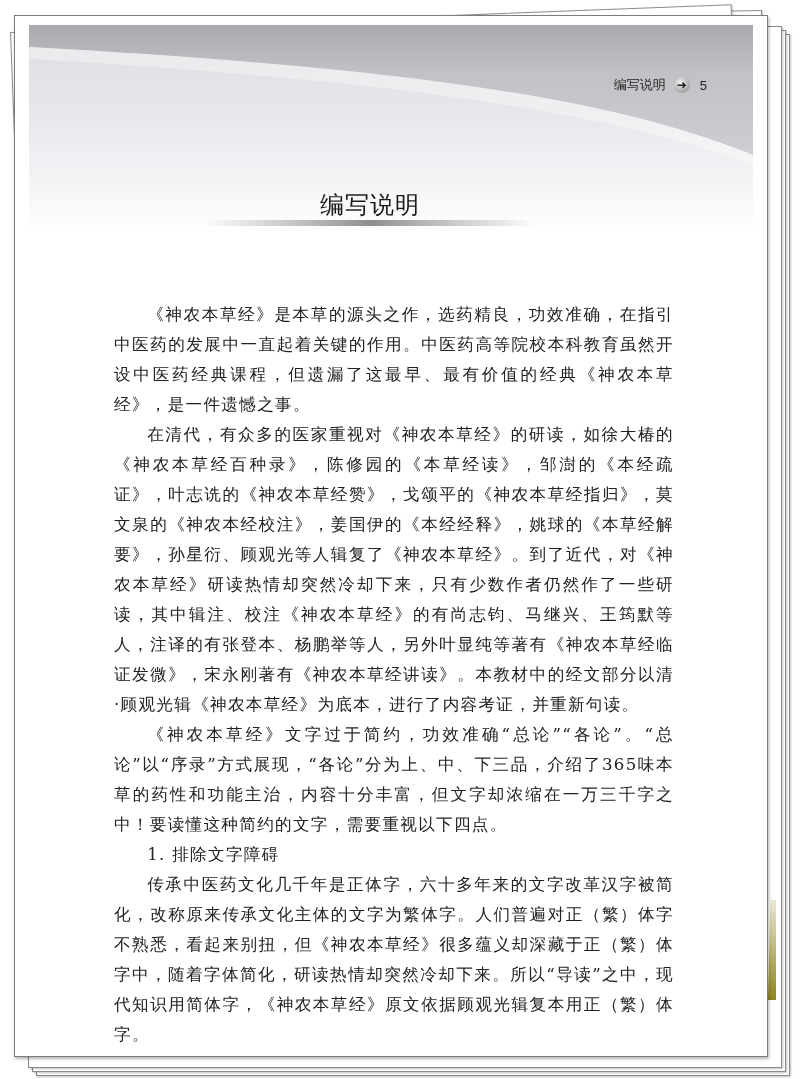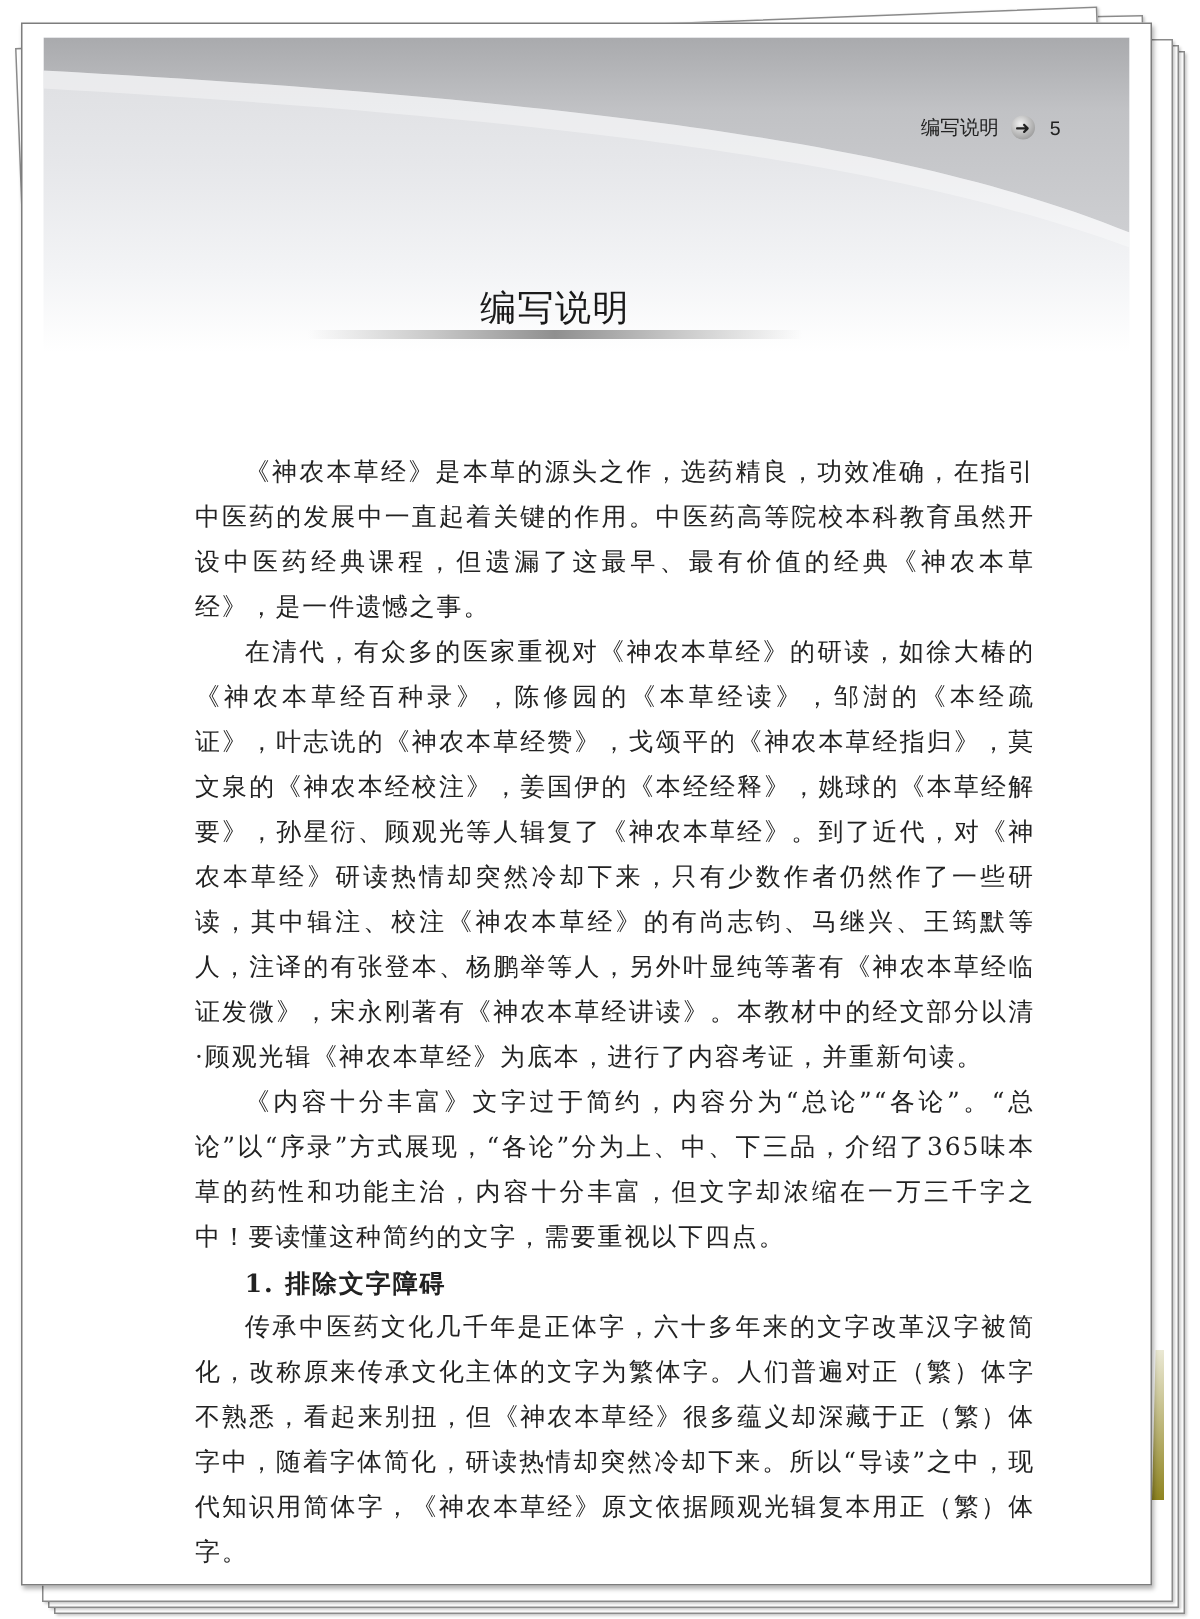--- a/index.html
+++ b/index.html
@@ -112,29 +112,27 @@
     }
     .body-text {
       position: absolute;
       left: 100px; top: 285px;
       width: 560px;
       font-size: 16.6px;
       line-height: 30px;
       color: #222;
       text-align: justify;
       letter-spacing: 1.3px;
-      margin-left: 16px;
     }
     .body-text p {
       margin: 0;
       text-indent: 2em;
     }
     .body-text .heading {
       text-indent: 2em;
-      font-weight: bold;
     }
   </style>
 </head>
 <body>
 
 <div class="stage">
   <div class="sheet sheet-back-rot"></div>
   <div class="sheet sheet-back-left"></div>
   <div class="blue-edge"></div>
   <div class="sheet sheet-back-3"></div>
@@ -156,17 +154,17 @@
 
     <div class="chapter-title-wrap">
       <div class="chapter-title">编写说明</div>
       <div class="title-rule"></div>
     </div>
   </div>
 
   <div class="body-text" style="left:114px; top:300px;">
     <p>《神农本草经》是本草的源头之作，选药精良，功效准确，在指引中医药的发展中一直起着关键的作用。中医药高等院校本科教育虽然开设中医药经典课程，但遗漏了这最早、最有价值的经典《神农本草经》，是一件遗憾之事。</p>
     <p>在清代，有众多的医家重视对《神农本草经》的研读，如徐大椿的《神农本草经百种录》，陈修园的《本草经读》，邹澍的《本经疏证》，叶志诜的《神农本草经赞》，戈颂平的《神农本草经指归》，莫文泉的《神农本经校注》，姜国伊的《本经经释》，姚球的《本草经解要》，孙星衍、顾观光等人辑复了《神农本草经》。到了近代，对《神农本草经》研读热情却突然冷却下来，只有少数作者仍然作了一些研读，其中辑注、校注《神农本草经》的有尚志钧、马继兴、王筠默等人，注译的有张登本、杨鹏举等人，另外叶显纯等著有《神农本草经临证发微》，宋永刚著有《神农本草经讲读》。本教材中的经文部分以清·顾观光辑《神农本草经》为底本，进行了内容考证，并重新句读。</p>
-    <p>《内容十分丰富》文字过于简约，内容分为“总论”“各论”。“总论”以“序录”方式展现，“各论”分为上、中、下三品，介绍了365味本草的药性和功能主治，内容十分丰富，但文字却浓缩在一万三千字之中！要读懂这种简约的文字，需要重视以下四点。</p>
+    <p>《神农本草经》文字过于简约，功效准确“总论”“各论”。“总论”以“序录”方式展现，“各论”分为上、中、下三品，介绍了365味本草的药性和功能主治，内容十分丰富，但文字却浓缩在一万三千字之中！要读懂这种简约的文字，需要重视以下四点。</p>
     <p class="heading">1. 排除文字障碍</p>
     <p>传承中医药文化几千年是正体字，六十多年来的文字改革汉字被简化，改称原来传承文化主体的文字为繁体字。人们普遍对正（繁）体字不熟悉，看起来别扭，但《神农本草经》很多蕴义却深藏于正（繁）体字中，随着字体简化，研读热情却突然冷却下来。所以“导读”之中，现代知识用简体字，《神农本草经》原文依据顾观光辑复本用正（繁）体字。</p>
   </div>
 </div>
 
 </body></html>

